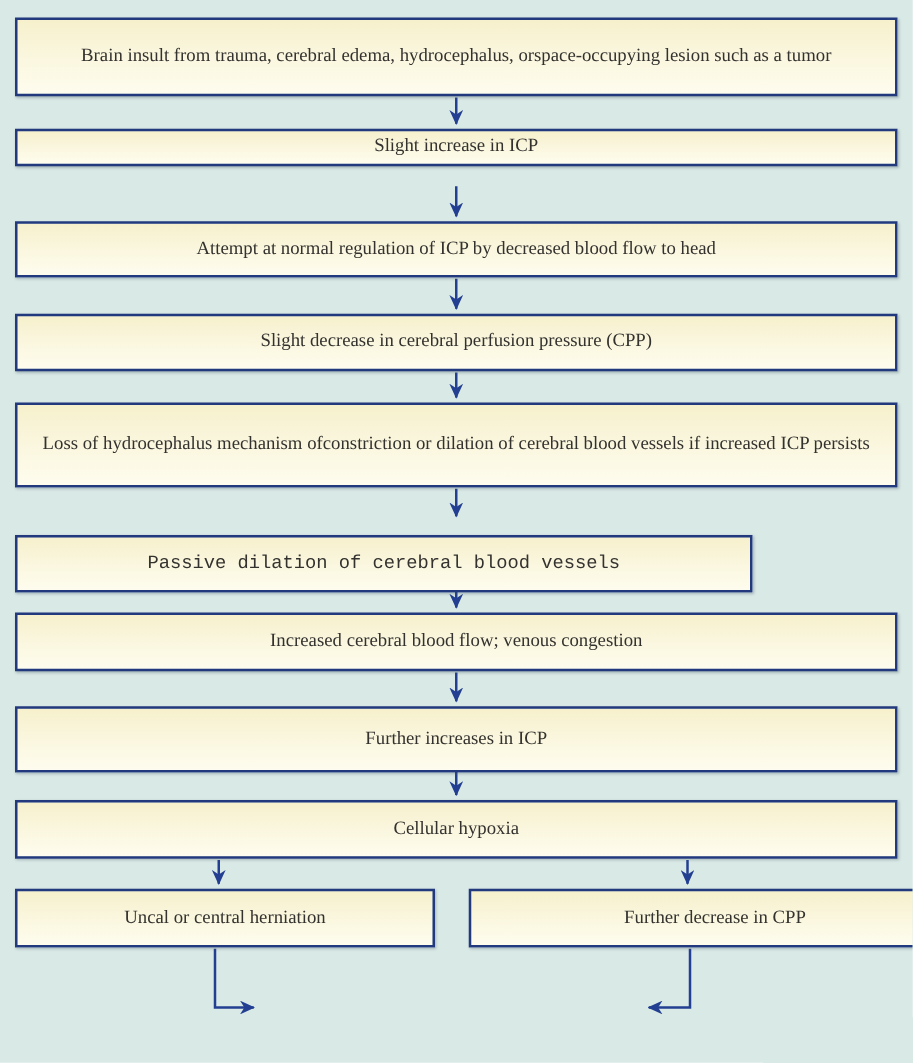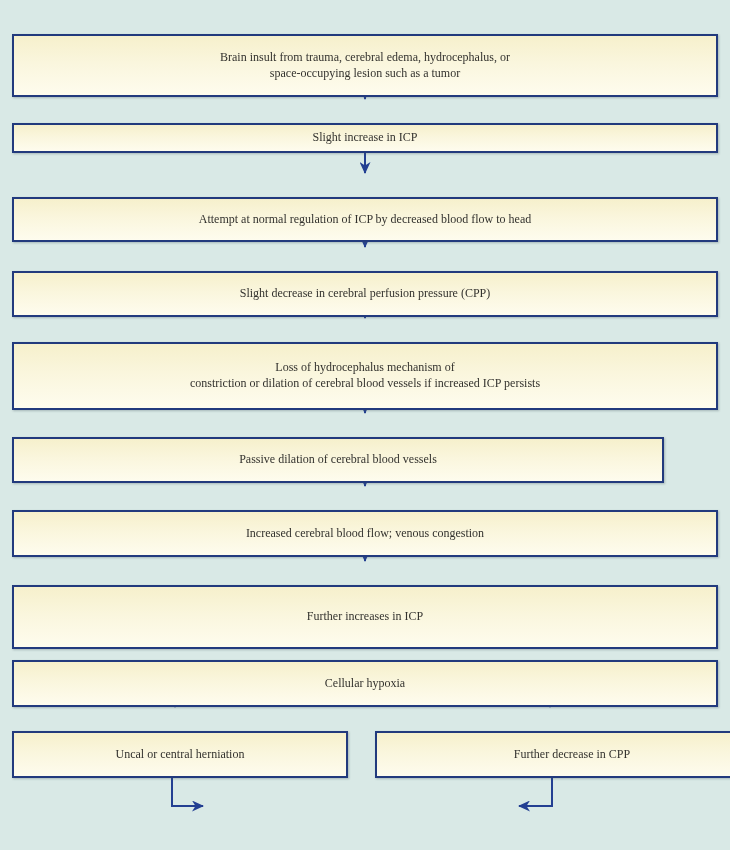--- a/index.html
+++ b/index.html
@@ -17,40 +17,39 @@
     width:730px; height:850px;
     pointer-events:none;
   }
 
   .node {
     position:absolute;
     box-sizing:border-box;
     border:2px solid #223a7d;
     background:linear-gradient(180deg, #f6f0cc 0%, #faf6dd 45%, #fefcee 100%);
     display:flex;
-    flex-direction:column;
+    flex-direction:row;
     justify-content:center;
     align-items:center;
     text-align:center;
-    font-size:12px;
+    font-size:15px;
     line-height:1.32;
     color:#33322e;
     box-shadow:1px 1px 2px rgba(70,90,100,0.35);
-    margin-top:20px;
   }
 
   
   .n1  { left:12px;  top:14px;  width:706px; height:63px; }
   .n2  { left:12px;  top:103px; width:706px; height:30px; }
   .n3  { left:12px;  top:177px; width:706px; height:45px; }
   .n4  { left:12px;  top:251px; width:706px; height:46px; }
   .n5  { left:12px;  top:322px; width:706px; height:68px; }
-  .n6  { left:12px;  top:417px; width:652px; height:46px; }
+  .n6  { left:12px;  top:428px; width:590px; height:46px;font-family:Liberation Mono, monospace; }
   .n7  { left:12px;  top:490px; width:706px; height:47px; }
-  .n8  { left:12px;  top:565px; width:706px; height:64px; }
+  .n8  { left:12px;  top:565px; width:706px; height:53px; }
   .n9  { left:12px;  top:640px; width:706px; height:47px; }
   .n10 { left:12px;  top:711px; width:336px; height:47px; }
   .n11 { left:375px; top:711px; width:394px; height:47px; }
   .n12 { left:208px; top:783px; width:305px; height:46px; border-width:3px; }
 </style>
 </head>
 <body>
 
 <div class="canvas">
 

